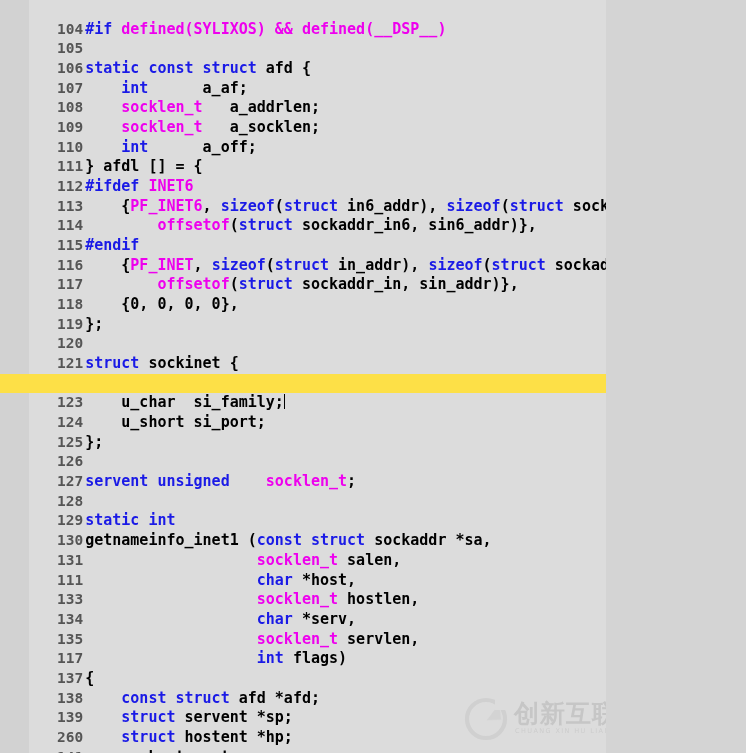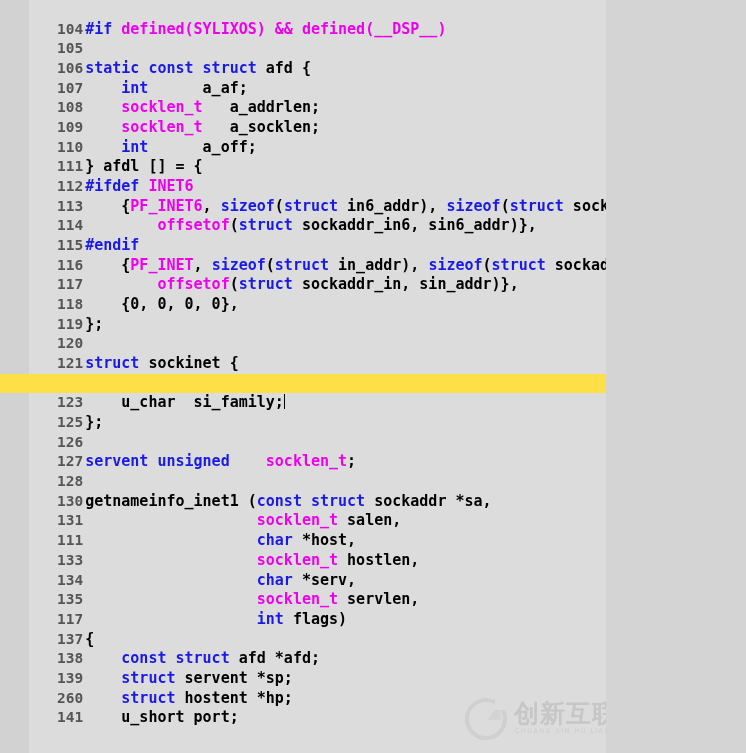--- a/index.html
+++ b/index.html
@@ -218,37 +218,43 @@
     </div>
 
     <div class="line">
       <span class="ln">122</span><span class="code">    u_char  si_len;</span>
     </div>
 
     <div class="line current">
       <span class="ln">123</span><span class="code">    u_char  si_family;</span><span class="cursor"></span>
     </div>
 
+    <div class="line">
+      <span class="ln">124</span><span class="code">    u_short si_port;</span>
+    </div>
 
     <div class="line">
       <span class="ln">125</span><span class="code">};</span>
     </div>
 
     <div class="line">
       <span class="ln">126</span><span class="code"></span>
     </div>
 
     <div class="line">
       <span class="ln">127</span><span class="code"><span class="kw">servent unsigned</span>    <span class="mac">socklen_t</span>;</span>
     </div>
 
     <div class="line">
       <span class="ln">128</span><span class="code"></span>
     </div>
 
+    <div class="line">
+      <span class="ln">129</span><span class="code"><span class="kw">static int</span></span>
+    </div>
 
     <div class="line">
       <span class="ln">130</span><span class="code">getnameinfo_inet1 (<span class="kw">const struct</span> sockaddr *sa,</span>
     </div>
 
     <div class="line">
       <span class="ln">131</span><span class="code">                   <span class="mac">socklen_t</span> salen,</span>
     </div>
 
     <div class="line">

